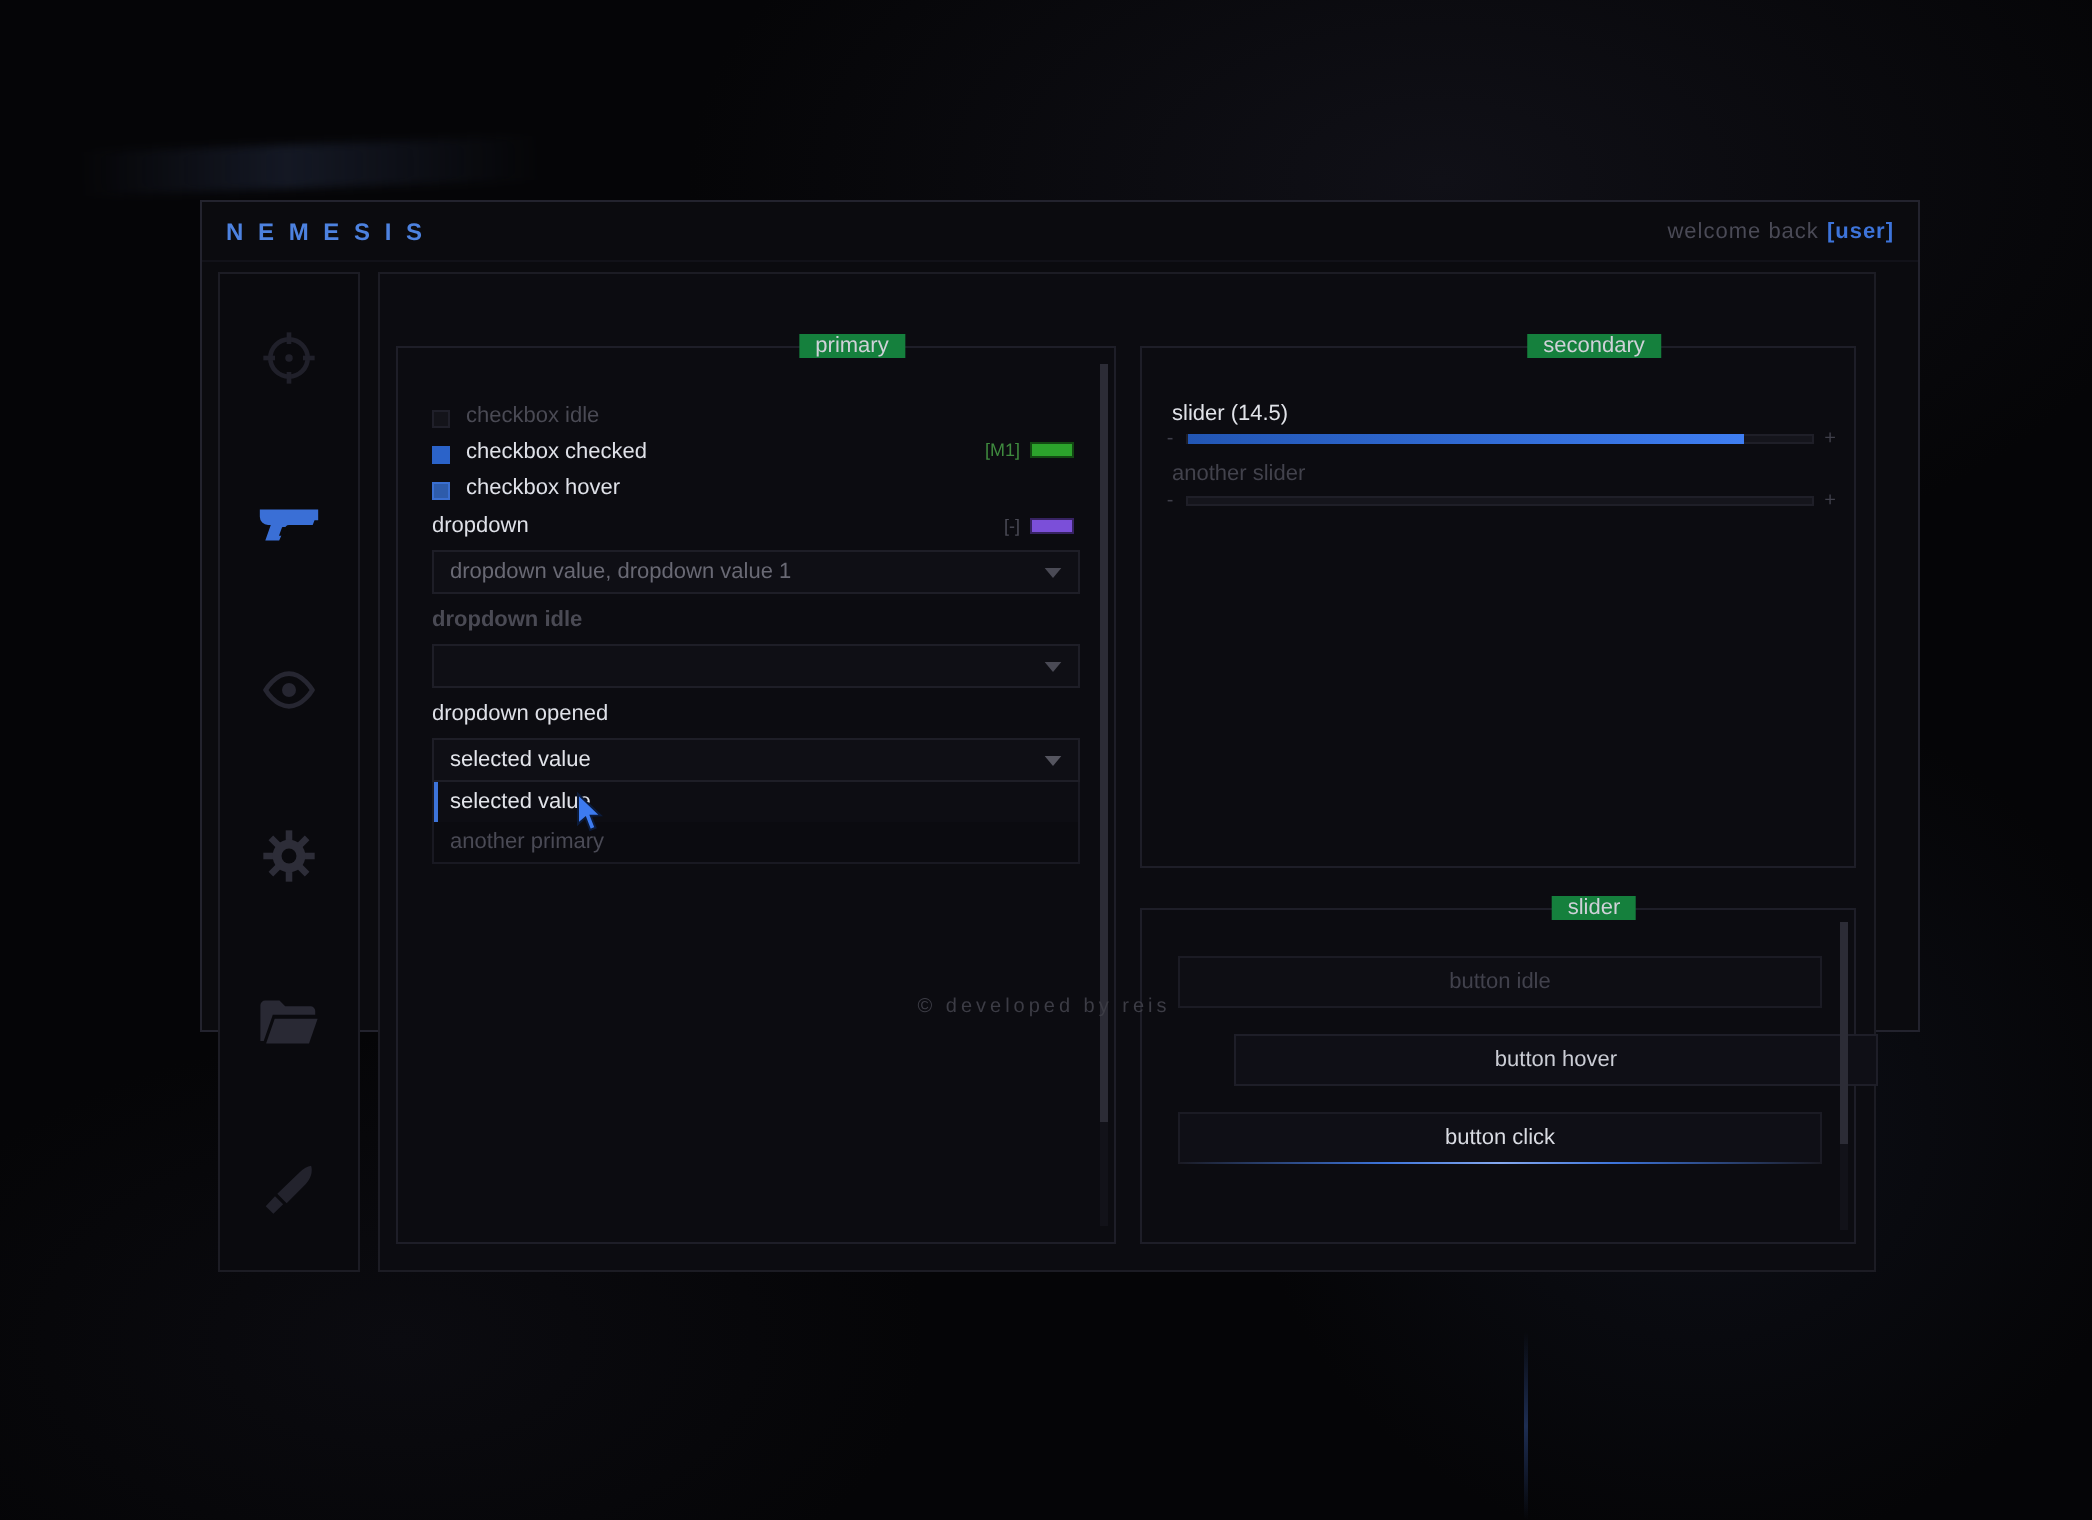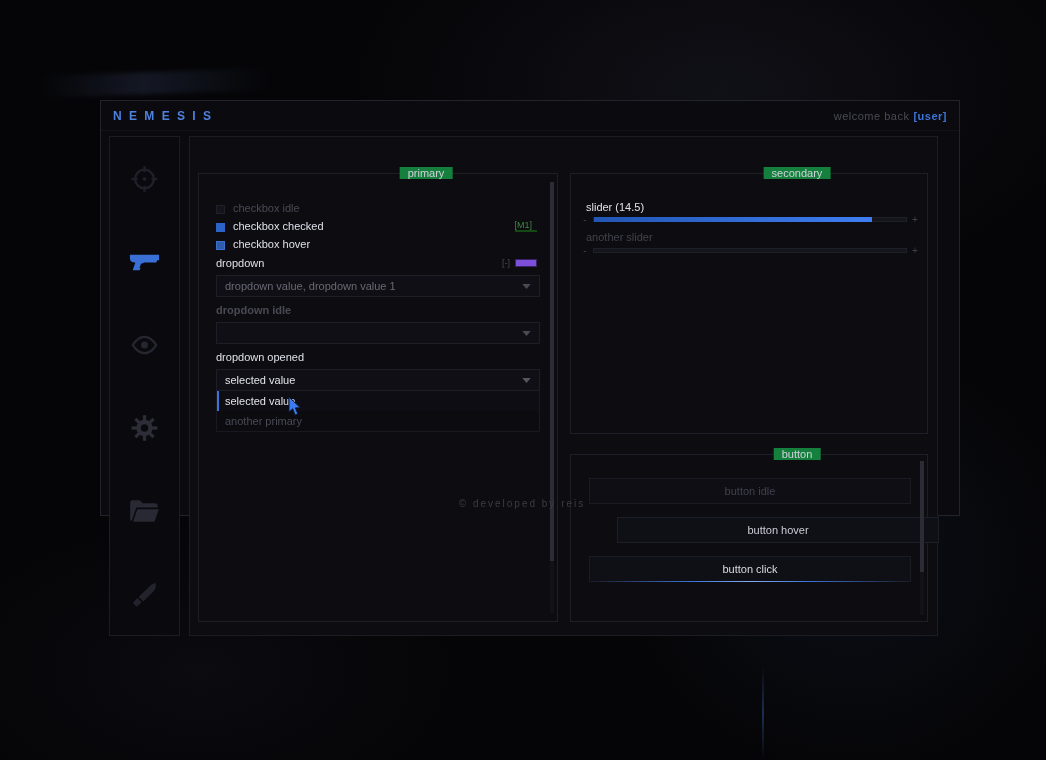--- a/index.html
+++ b/index.html
@@ -187,21 +187,21 @@
       <span class="group-title">primary</span>
 
       <div class="cb-row" style="top:26px;">
         <span class="cb"></span>
         <span class="cb-label idle">checkbox idle</span>
       </div>
       <div class="cb-row" style="top:44px;">
         <span class="cb checked"></span>
         <span class="cb-label">checkbox checked</span>
       </div>
-      <div class="bind-row" style="top:46px;flex-direction:column;">
+      <div class="bind-row" style="top:46px;">
         <span class="bind-tag green">[M1]</span>
         <span class="swatch green"></span>
       </div>
       <div class="cb-row" style="top:62px;">
         <span class="cb hover"></span>
         <span class="cb-label">checkbox hover</span>
       </div>
 
       <span class="fld-label" style="top:83px;">dropdown</span>
       <div class="bind-row" style="top:84px;">
@@ -268,21 +268,21 @@
       <div class="slider-row" style="top:71px;">
         <span class="slider-minus">-</span>
         <span class="slider-track">
           <span class="slider-fill" style="width: 0%;"></span>
         </span>
         <span class="slider-plus">+</span>
       </div>
     </div>
 
     <div class="group" id="grp-other">
-      <span class="group-title">button</span>
+      <span class="group-title">slider</span>
 
       <div class="btn idle" style="top:23px;">button idle</div>
       <div class="btn hover" style="top:62px;">button hover</div>
       <div class="btn click" style="top:101px;">button click</div>
 
       <div class="vscroll">
         <div class="thumb"></div>
       </div>
     </div>
 

